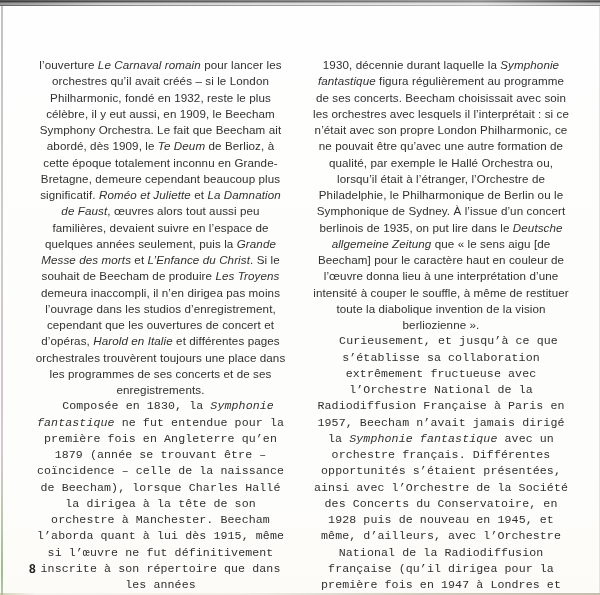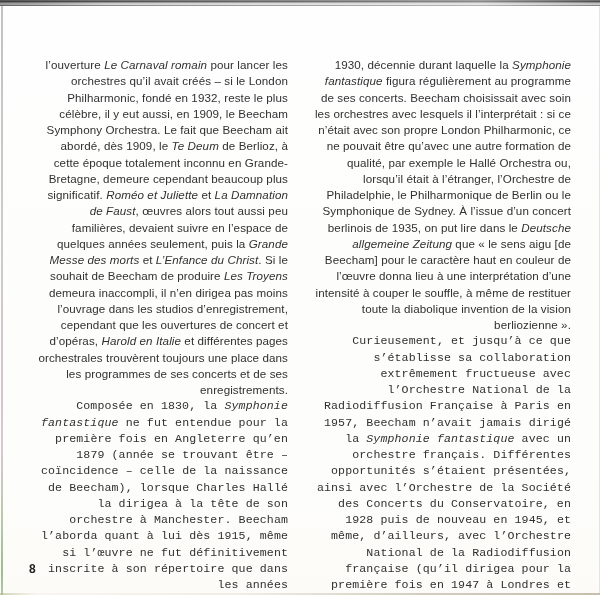--- a/index.html
+++ b/index.html
@@ -47,21 +47,21 @@
   }
   .column { }
   .column.left  { width: 255px; }
   .column.right { width: 260px; }
   .column p {
     margin: 0;
     font-size: 11.6px;
     line-height: 16.25px;
     letter-spacing: 0.1px;
     color: #303030;
-    text-align: right;
+    text-align: center;
   }
   .column p.indent { text-indent: 15px; font-family: Liberation Mono, monospace; }
   .column em { font-style: italic; }
   .page-number {
     position: absolute; left: 29px; bottom: 19px;
     font-size: 12px; font-weight: bold; color: #222222;
     letter-spacing: 0.2px;
   }
 </style>
 </head>

